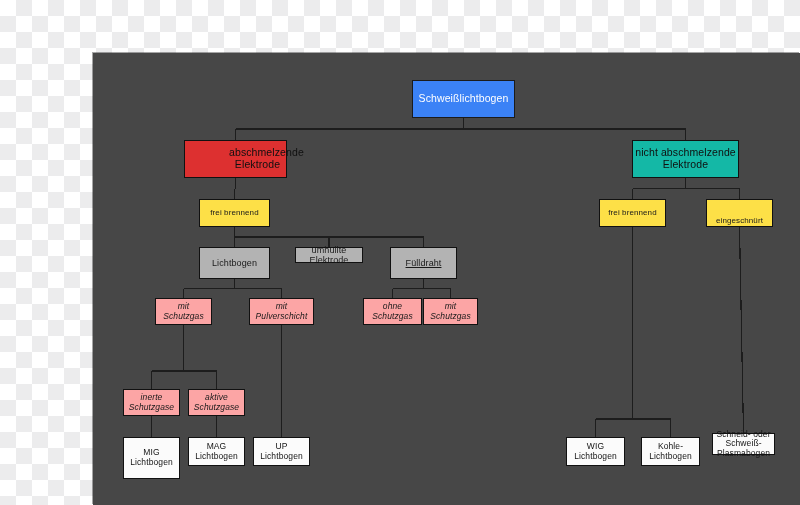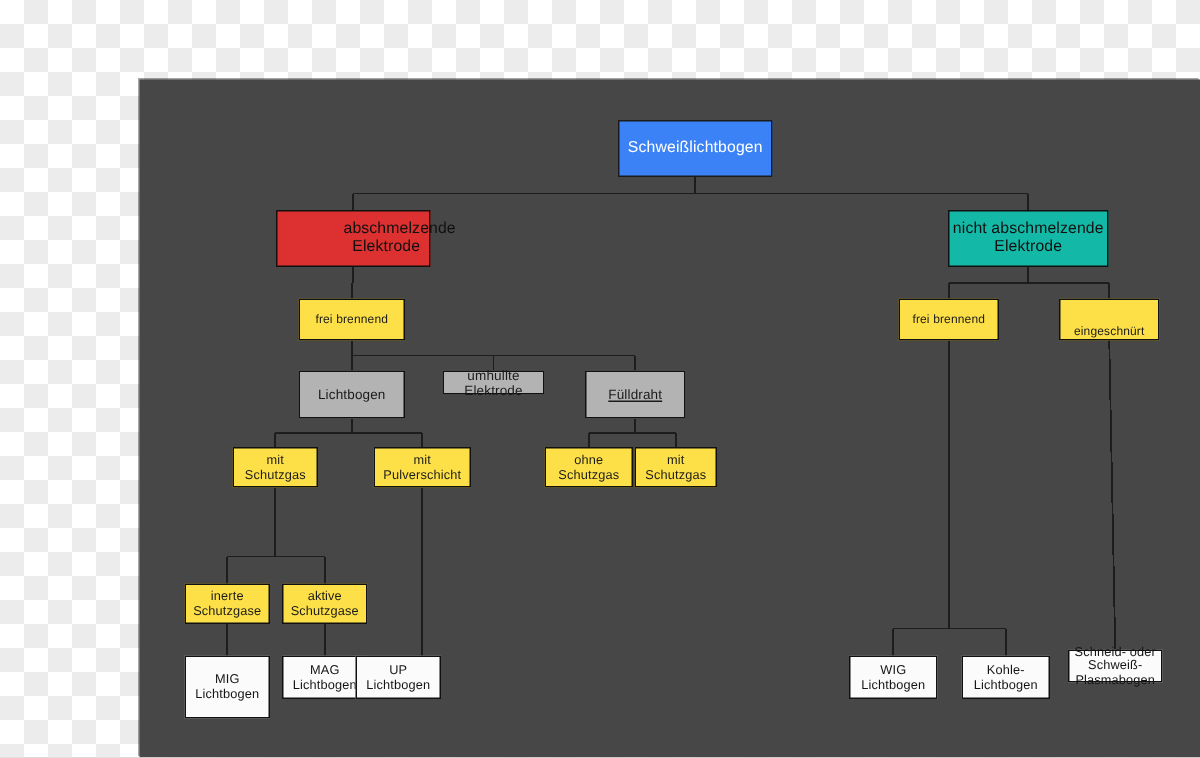--- a/index.html
+++ b/index.html
@@ -57,21 +57,21 @@
     -webkit-font-smoothing: antialiased;
   }
   .node .lbl { display: block; width: 100%; padding: 0 2px; }
 
   
   .n-root   { background: #3b82f6; color: #ffffff; font-size: 10.5px; border-color: #1b1b1b; }
   .n-red    { background: #dd3030; color: #101010; font-size: 10.5px; padding-left: 44px; }
   .n-blue   { background: #14b8a6; color: #101010; font-size: 10.5px; }
   .n-dark   { background: #fde047; color: #1a1a1a; font-size: 8px; }
   .n-mid    { background: #b3b3b3; color: #1a1a1a; font-size: 9px; }
-  .n-light  { background: #fde047; color: #1a1a1a; font-size: 8.5px; }
+  .n-light  { background: #fca5a5; color: #1a1a1a; font-size: 8.5px; font-style: italic; }
   .n-white  { background: #fbfbfb; color: #141414; font-size: 8.5px; }
 </style>
 </head>
 <body>
 
 <div id="stage">
   <div id="panel">
     <div id="canvas">
       <svg class="links" id="links" viewBox="0 0 707 452" preserveAspectRatio="none">
           <path d="M 370.5 65 L 370.5 76" stroke="#1d1d1d" stroke-width="1.2" fill="none" shape-rendering="crispEdges"></path>
@@ -158,21 +158,21 @@
           </div>
           <div class="node n-light" style="left: 95px; top: 336px; width: 57px; height: 27px;">
             <span class="lbl">aktive<br>Schutzgase</span>
           </div>
           <div class="node n-white" style="left: 30px; top: 384px; width: 57px; height: 42px;">
             <span class="lbl">MIG<br>Lichtbogen</span>
           </div>
           <div class="node n-white" style="left: 95px; top: 384px; width: 57px; height: 29px;">
             <span class="lbl">MAG<br>Lichtbogen</span>
           </div>
-          <div class="node n-white" style="left: 144px; top: 384px; width: 57px; height: 29px;">
+          <div class="node n-white" style="left: 160px; top: 384px; width: 57px; height: 29px;">
             <span class="lbl">UP<br>Lichtbogen</span>
           </div>
           <div class="node n-white" style="left: 473px; top: 384px; width: 59px; height: 29px;">
             <span class="lbl">WIG<br>Lichtbogen</span>
           </div>
           <div class="node n-white" style="left: 548px; top: 384px; width: 59px; height: 29px;">
             <span class="lbl">Kohle-<br>Lichtbogen</span>
           </div>
           <div class="node n-white" style="left: 619px; top: 380px; width: 63px; height: 22px;">
             <span class="lbl">Schneid- oder<br>Schweiß-<br>Plasmabogen</span>

